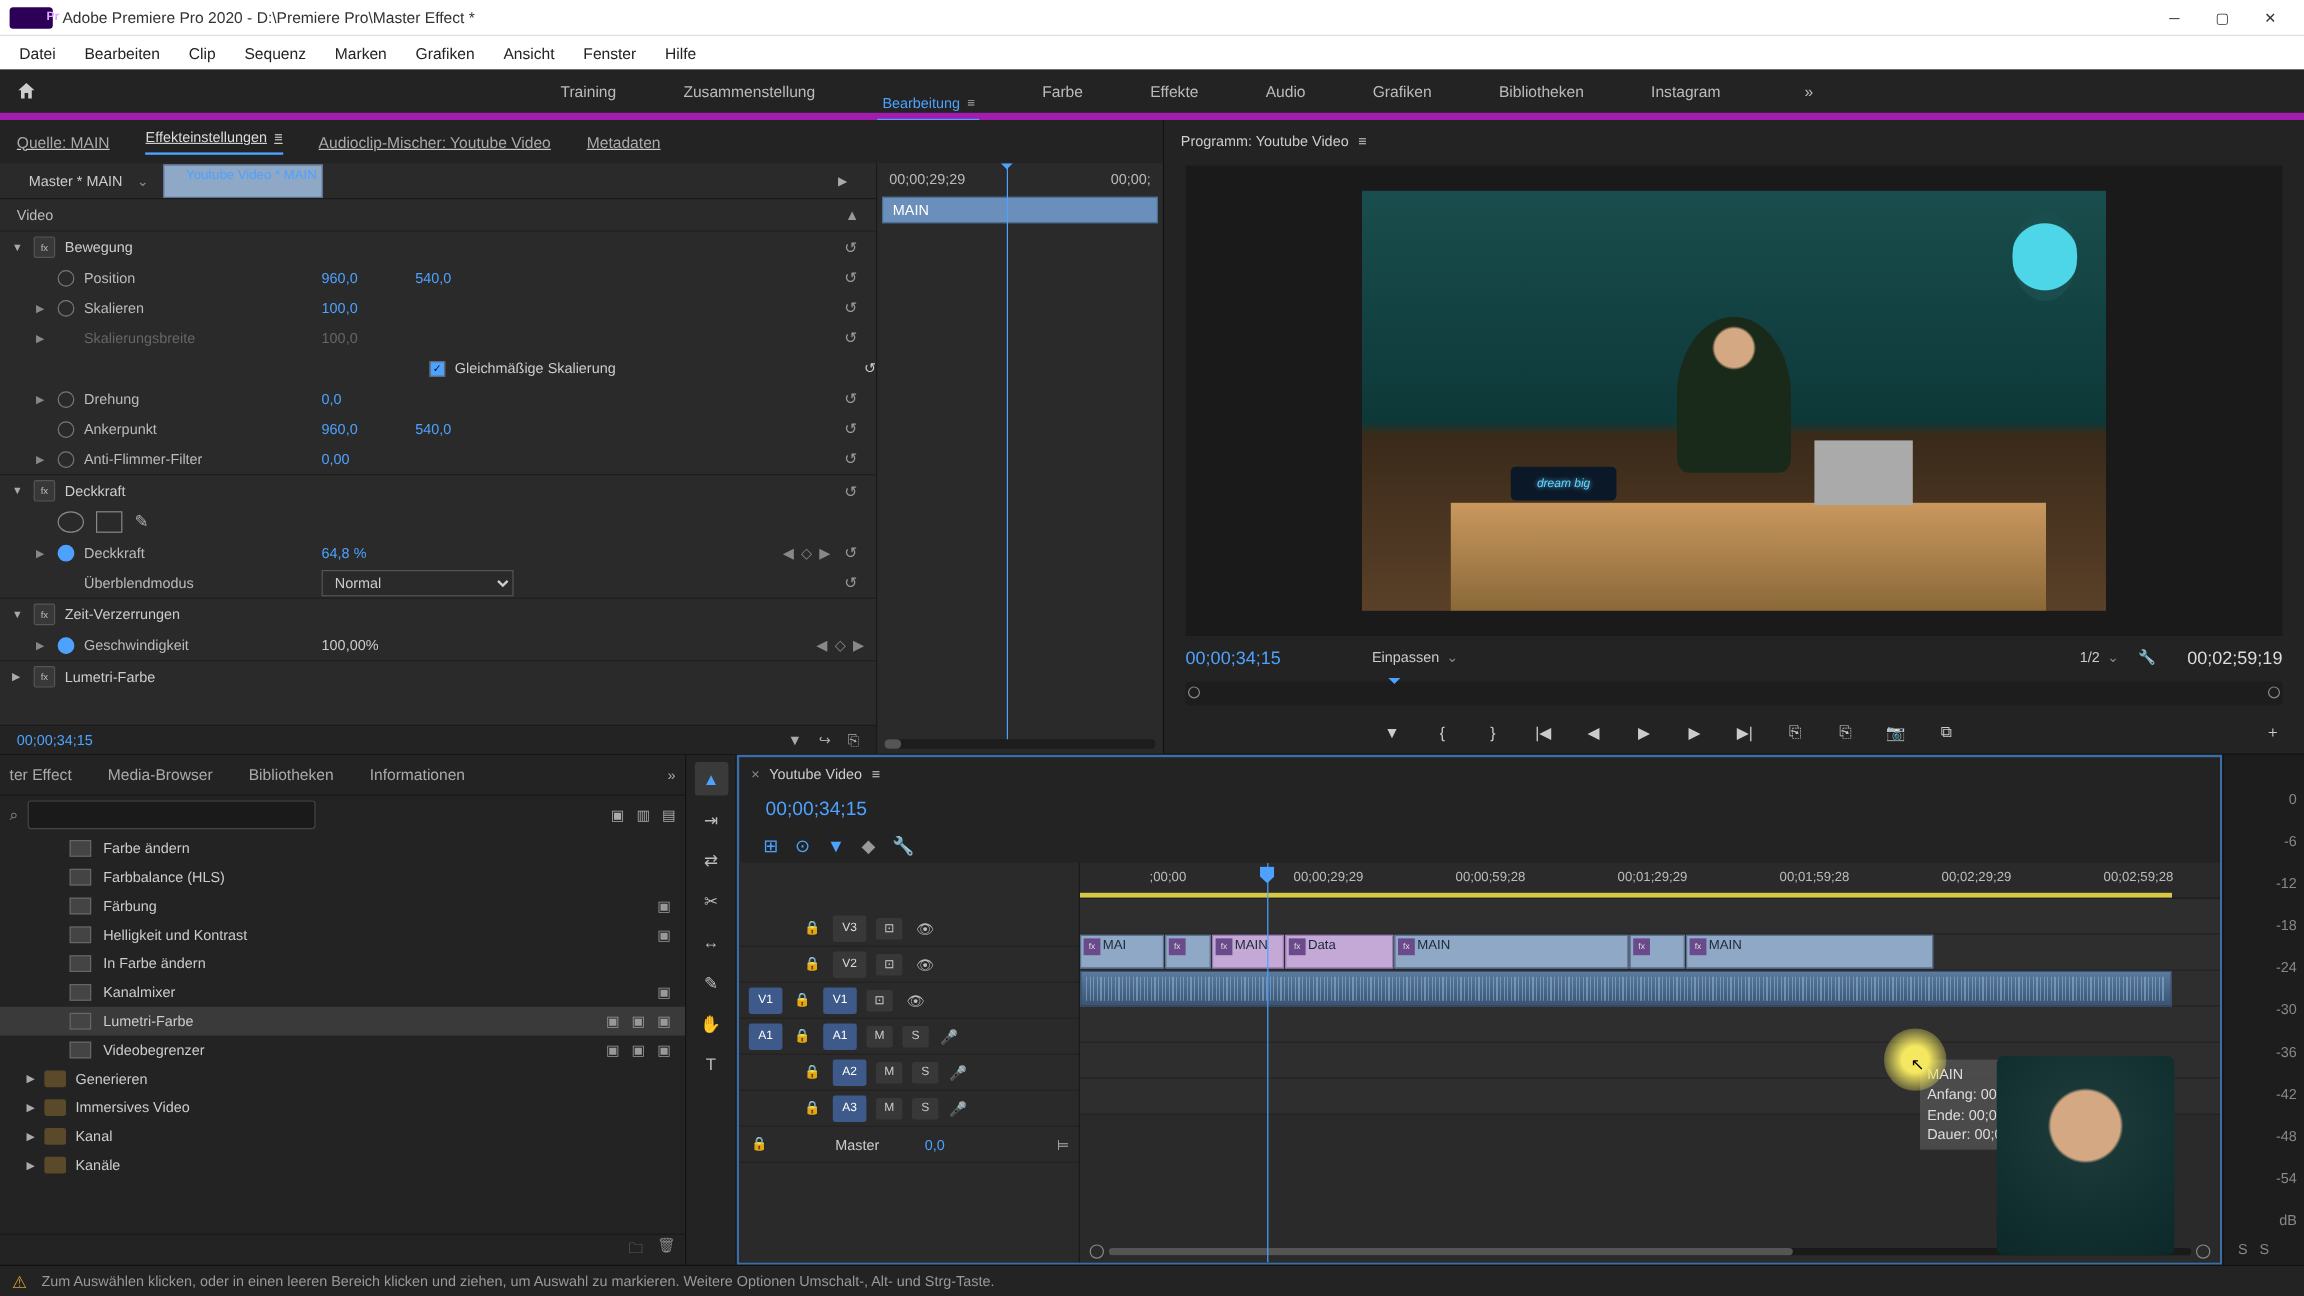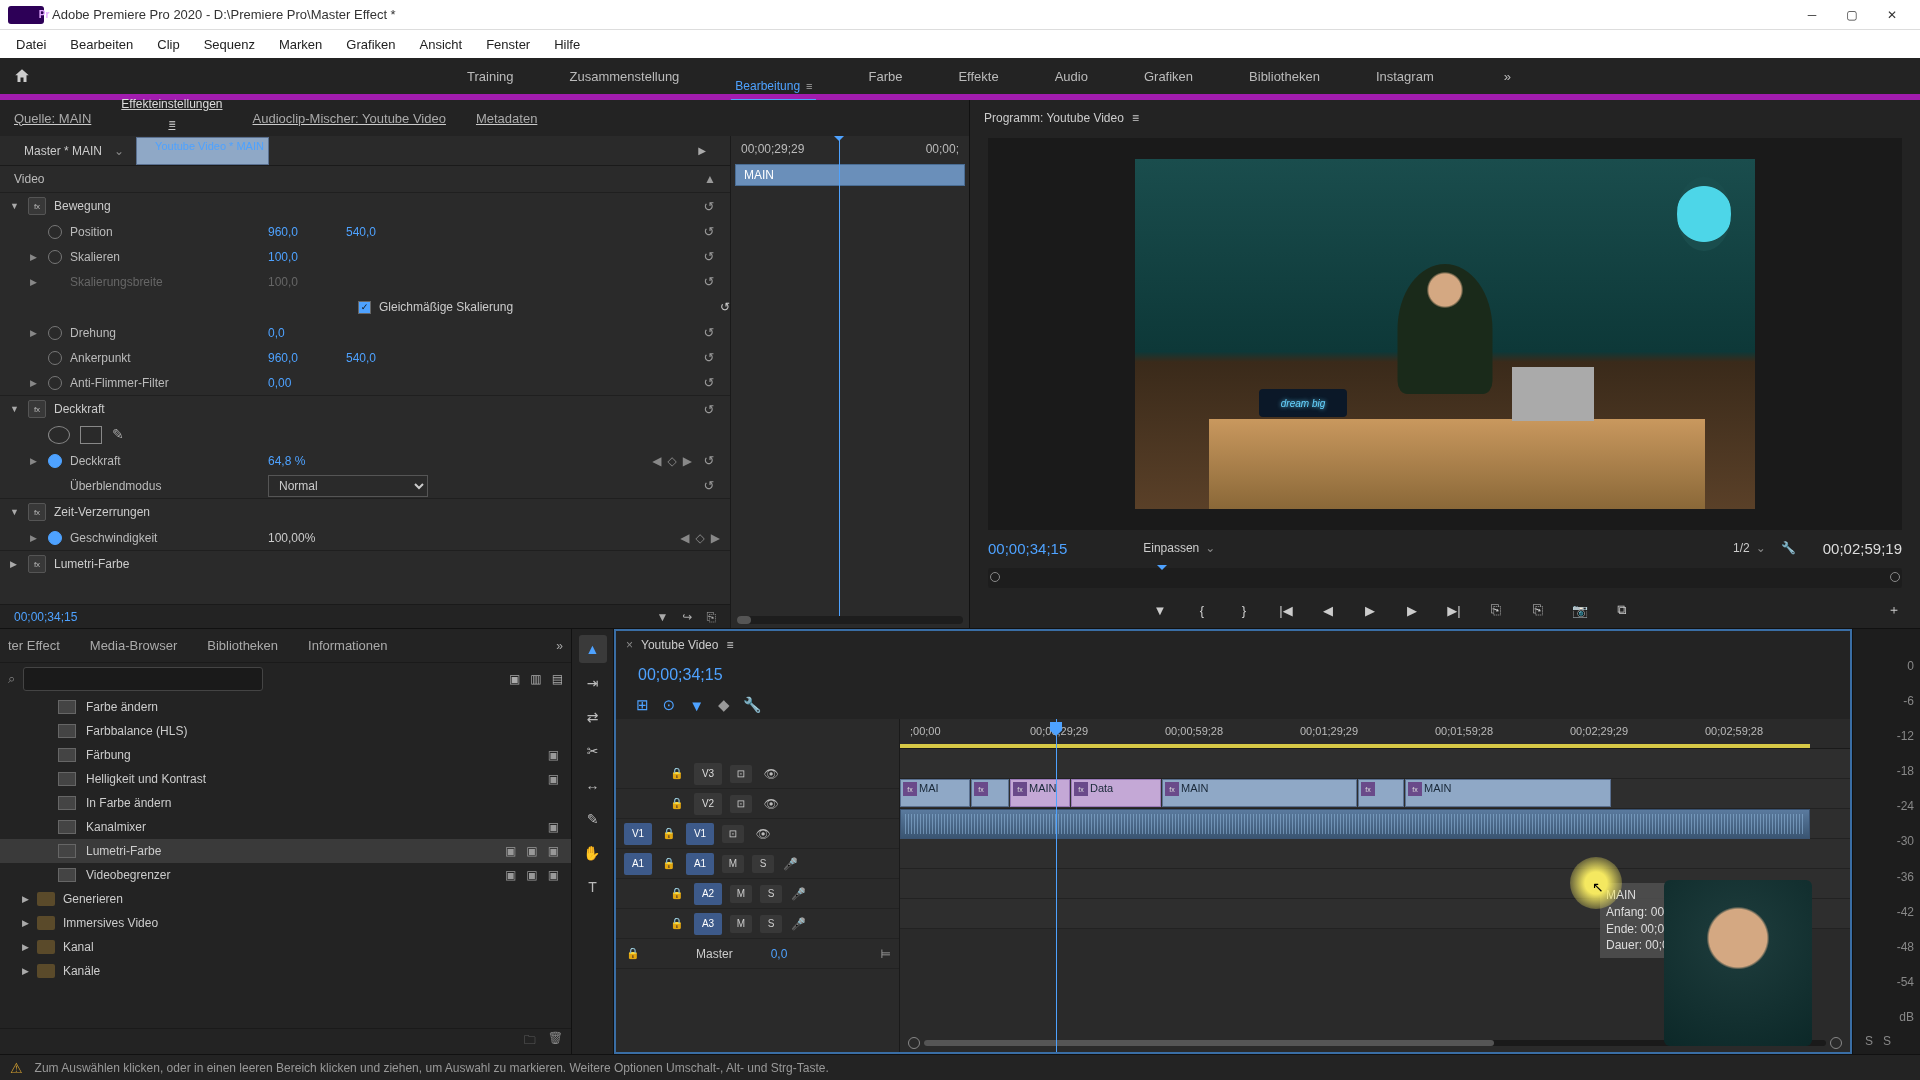--- a/index.html
+++ b/index.html
@@ -14,21 +14,21 @@
 .workspace-tabs { height: 42px; background: #232323; display: flex; align-items: center; padding: 0 10px; gap: 30px; border-bottom: 6px solid #a21caf; }
 .workspace-tabs .home { width: 24px; height: 24px; display: flex; align-items: center; justify-content: center; }
 .workspace-tabs .ws { color: #bbb; font-size: 13px; padding: 6px 4px; }
 .workspace-tabs .ws.active { color: #4ea2ff; border-bottom: 2px solid #4ea2ff; display: flex; align-items: center; gap: 6px; margin-top: 21px; }
 .workspace-tabs .ws.active .burger { color: #aaa; font-size: 11px; }
 .workspace-tabs .chev { margin-left: 18px; color: #bbb; font-size: 13px; }
 .uppermain { display: flex; height: 528px; }
 .leftcol { width: 970px; display: flex; flex-direction: column; border-right: 1px solid #111; }
 .source-tabs { height: 36px; background: #232323; display: flex; align-items: center; gap: 30px; padding: 0 14px; text-decoration: underline; }
 .source-tabs .tab { color: #aaa; font-size: 13px; }
-.source-tabs .tab.active { color: #ddd; border-bottom: 2px solid #4ea2ff; padding-bottom: 6px; display: flex; align-items: center; gap: 6px; flex-direction: column; }
+.source-tabs .tab.active { color: #ddd; border-bottom: 2px solid #4ea2ff; padding-bottom: 6px; display: flex; align-items: center; gap: 6px; }
 .effectcontrols { flex: 1; background: #2a2a2a; display: flex; overflow: hidden; position: relative; }
 .ec-left { width: 730px; display: flex; flex-direction: column; overflow: hidden; }
 .ec-header { height: 30px; display: flex; align-items: center; padding: 0 24px; gap: 6px; border-bottom: 1px solid #1a1a1a; }
 .ec-header .master { color: #ccc; }
 .ec-header .chev { color: #888; margin: 0 6px; }
 .ec-header .clip { color: #4ea2ff; }
 .ec-header .playicon { margin-left: auto; color: #aaa; font-size: 10px; }
 .videohdr { height: 26px; display: flex; align-items: center; padding: 0 14px; color: #bbb; }
 .videohdr .up { margin-left: auto; color: #999; }
 .ec-params { flex: 1; overflow-y: auto; }
@@ -126,21 +126,21 @@
 .track-row .lock { width: 18px; color: #aaa; font-size: 11px; text-align: center; }
 .track-row .tk { width: 28px; height: 22px; background: #383838; color: #ddd; font-size: 10px; display:flex;align-items:center;justify-content:center;border-radius:2px; }
 .track-row .tk.on { background: #3d5a8a; color: #fff; }
 .track-row .tog { width: 22px; height: 18px; background: #383838; color: #ccc; font-size: 10px; display:flex;align-items:center;justify-content:center;border-radius:2px; }
 .track-row .eye { color: #bbb; width: 22px; text-align: center; }
 .track-row .mic { color: #bbb; width: 18px; text-align: center; }
 .track-row .master { color: #ccc; margin-left: 46px; }
 .track-row .vol { color: #4ea2ff; margin-left: 30px; }
 .track-content { flex: 1; position: relative; background: #2a2a2a; overflow: hidden; }
 .ruler { height: 30px; background: #2a2a2a; border-bottom: 1px solid #1a1a1a; display: flex; position: relative; }
-.ruler .tick { position: absolute; top: 6px; color: #bbb; font-size: 11px; }
+.ruler .tick { position: absolute; top: 6px; color: #bbb; font-size: 11px; margin-left: 48px; }
 .ruler .yellowbar { position: absolute; bottom: 0; left: 0; right: 40px; height: 4px; background: #d6c846; }
 .playhead2 { position: absolute; top: 0; bottom: 0; left: 156px; width: 1px; background: #4ea2ff; z-index: 5; }
 .playhead2::before { content: ''; position: absolute; top: 3px; left: -6px; width: 12px; height: 14px; background: #4ea2ff; clip-path: polygon(0 0,100% 0,100% 60%,50% 100%,0 60%); }
 .vtracks { position: relative; }
 .vtrack { height: 30px; border-bottom: 1px solid #222; background: #2e2e2e; position: repeat; }
 .clips { position: absolute; top: 60px; left: 0; right: 0; height: 30px; display: flex; gap: 1px; }
 .clip { height: 28px; background: #8fa8c6; border: 1px solid #5a7090; font-size: 11px; color: #192838; padding: 2px 4px 2px 18px; position: relative; overflow: hidden; }
 .clip.purple { background: #c4a8d6; border-color: #9a7ab8; }
 .clip .fx { position: absolute; left: 2px; top: 2px; width: 14px; height: 14px; background: #6a4a8a; font-size: 7px; color: #ddd; display:flex;align-items:center;justify-content:center; }
 .aclips { position: absolute; top: 90px; left: 0; right: 40px; height: 30px; background: linear-gradient(180deg,#5a7a9e 0%,#3a5572 100%); border: 1px solid #3a5270; }

